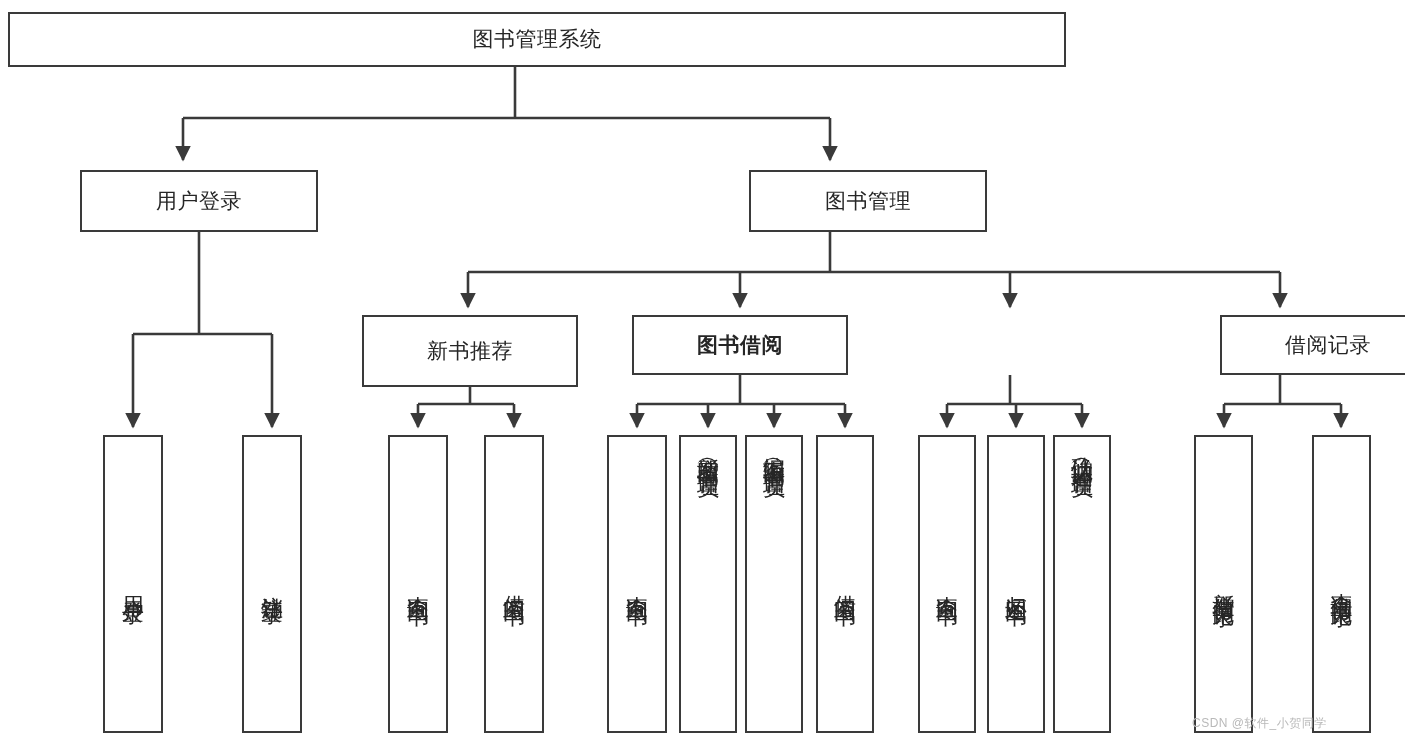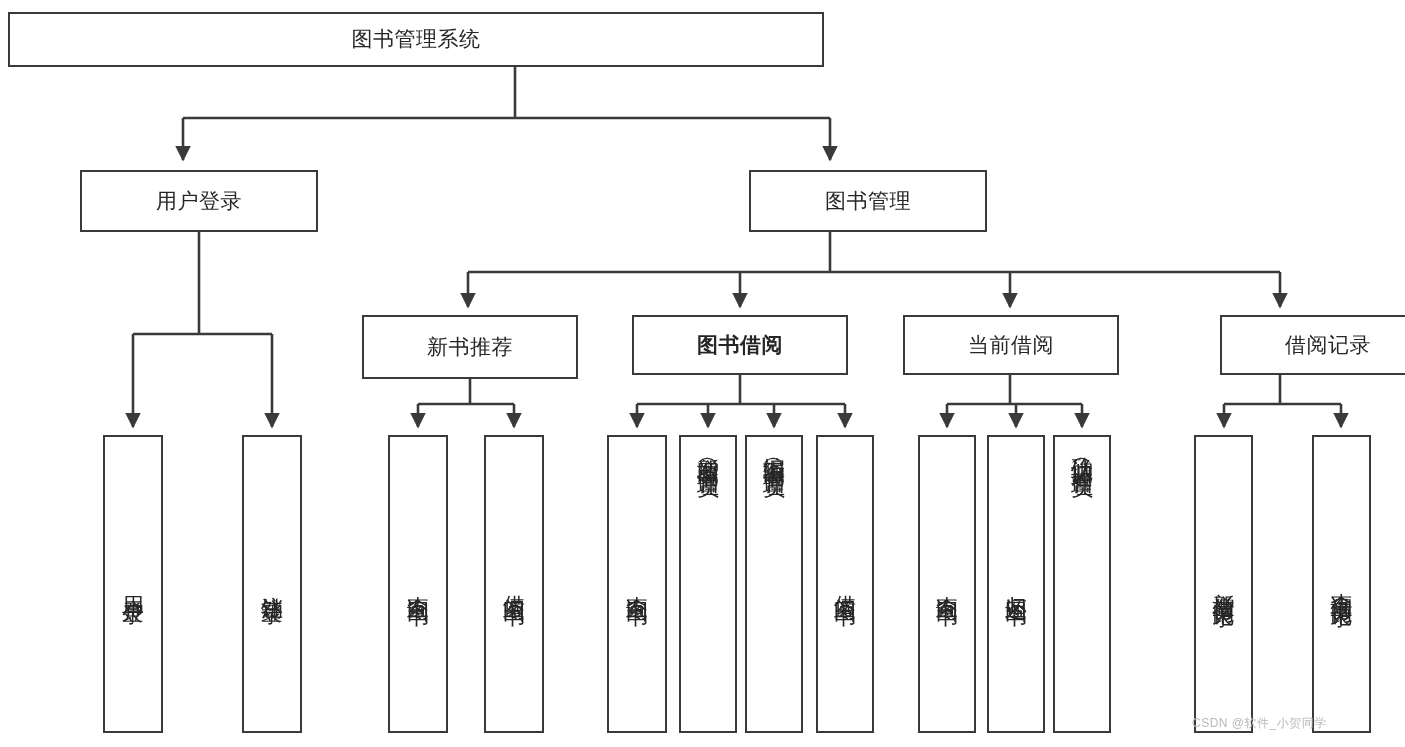--- a/index.html
+++ b/index.html
@@ -114,43 +114,40 @@
       <path d="M 1016 404 L 1016 427" marker-end="url(#arrow)"></path>
       <path d="M 1082 404 L 1082 427" marker-end="url(#arrow)"></path>
 
       <path d="M 1280 375 L 1280 404"></path>
       <path d="M 1224 404 L 1341 404"></path>
       <path d="M 1224 404 L 1224 427" marker-end="url(#arrow)"></path>
       <path d="M 1341 404 L 1341 427" marker-end="url(#arrow)"></path>
     </g>
   </svg>
 
-  <div class="node" style="left:8px; top:12px; width:816px; height:55px;">
+  <div class="node" style="left:8px; top:12px; width:1058px; height:55px;">
     <span class="label">图书管理系统</span>
   </div>
 
   <div class="node" style="left:80px; top:170px; width:238px; height:62px;">
     <span class="label">用户登录</span>
   </div>
 
   <div class="node" style="left:711px; top:170px; width:238px; height:62px;margin-left:38px;">
     <span class="label">图书管理</span>
   </div>
 
-  <div class="node" style="left:362px; top:315px; width:216px; height:64px;">
+  <div class="node" style="left:362px; top:315px; width:216px; height:72px;">
     <span class="label">新书推荐</span>
   </div>
 
   <div class="node" style="left:632px; top:315px; width:216px; height:60px;font-weight:bold;">
     <span class="label">图书借阅</span>
   </div>
 
-  <div class="node" style="left:903px; top:315px; width:216px; height:60px;">
-    <span class="label">当前借阅</span>
-  </div>
 
   <div class="node" style="left:1220px; top:315px; width:216px; height:60px;">
     <span class="label">借阅记录</span>
   </div>
 
   <div class="node vert center" style="left:103px; top:435px; width:60px; height:298px;">
     <span class="label">用户登录</span>
   </div>
 
   <div class="node vert center" style="left:242px; top:435px; width:60px; height:298px;">

